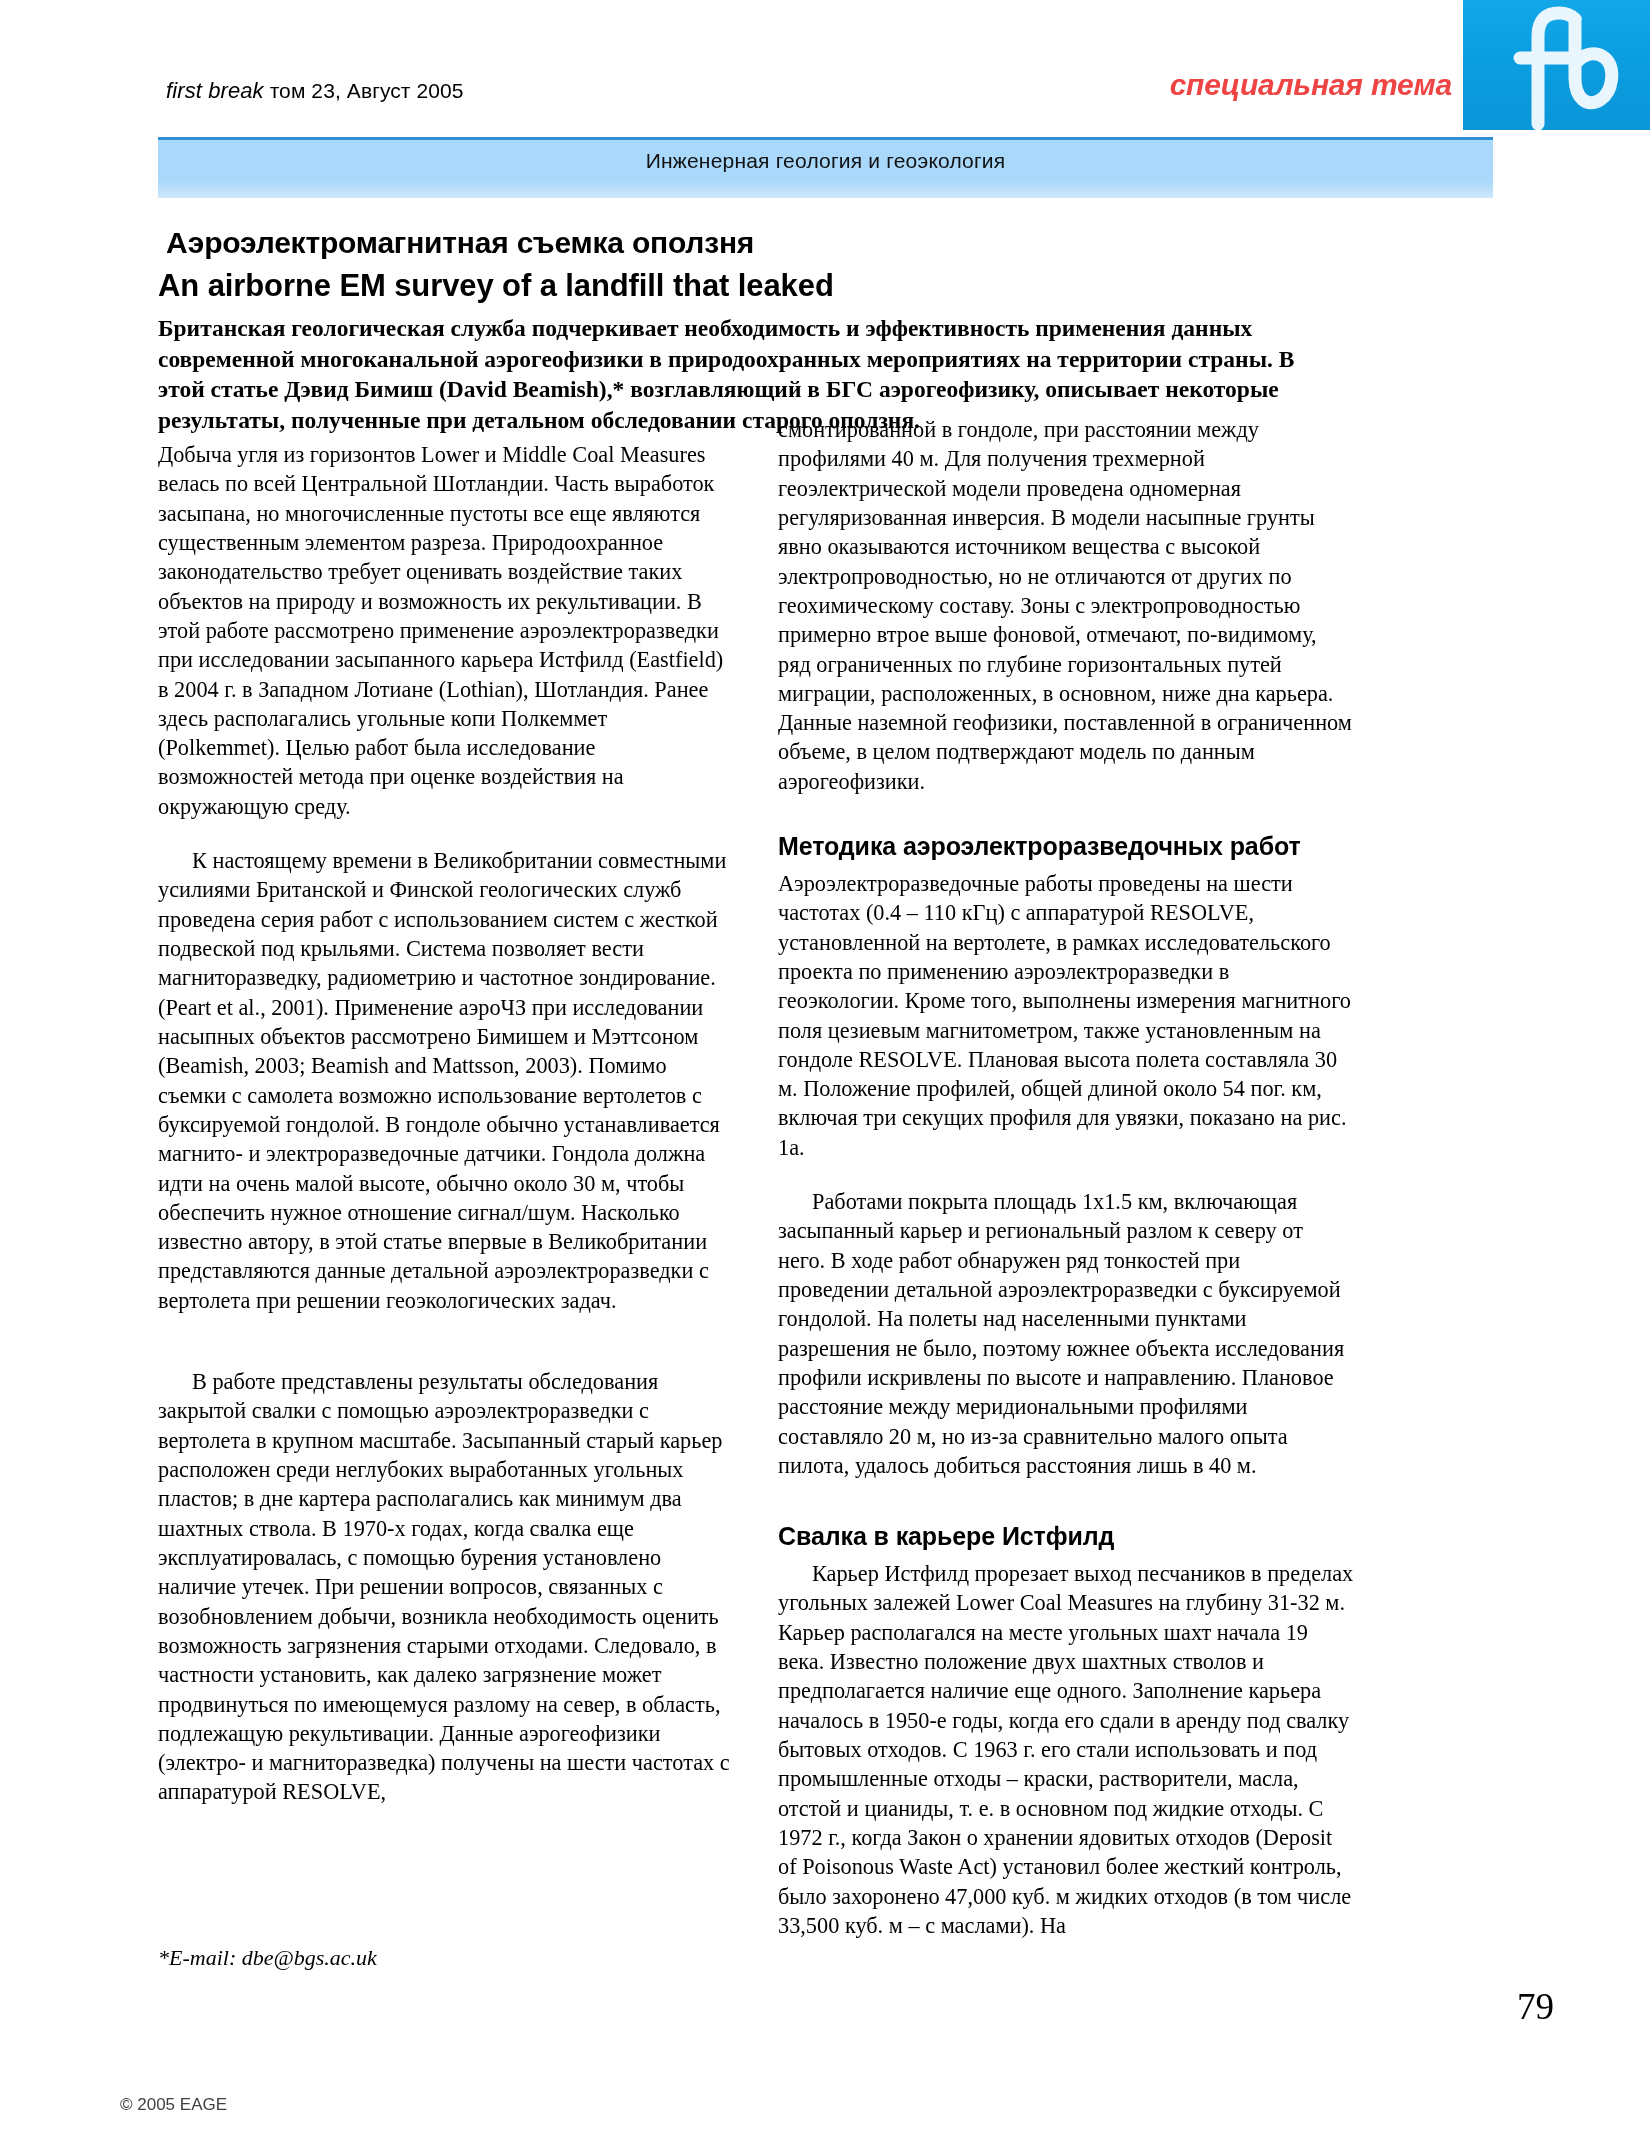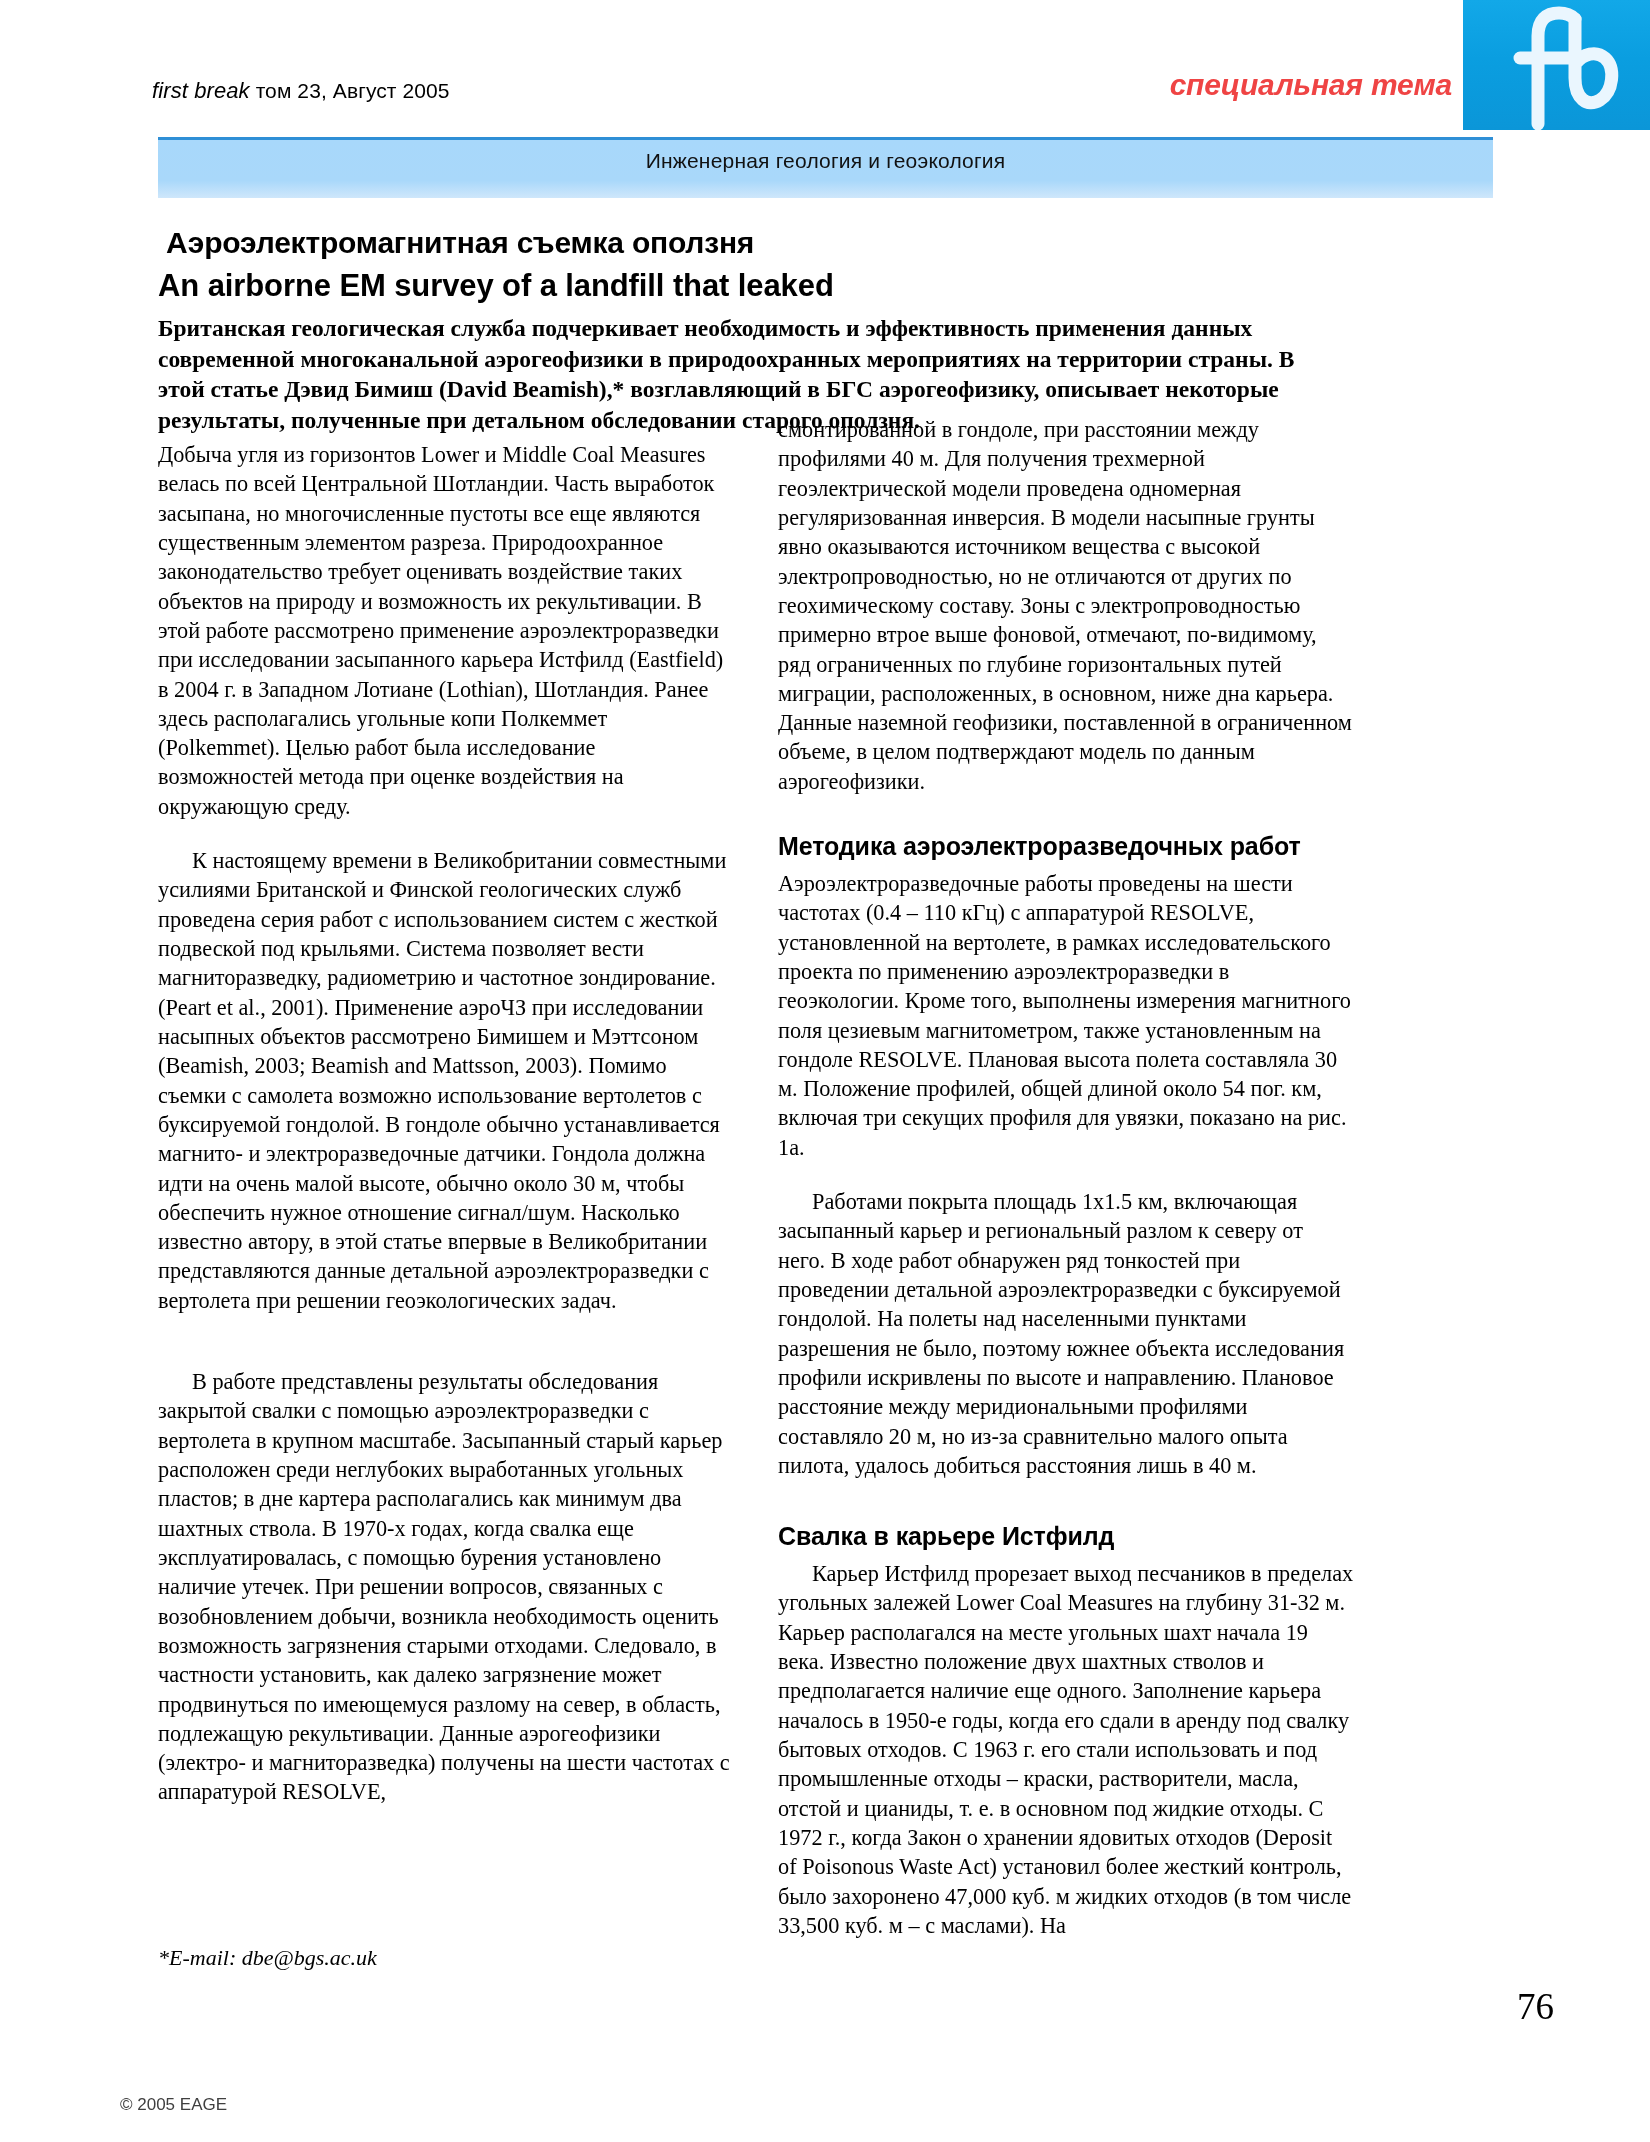--- a/index.html
+++ b/index.html
@@ -18,21 +18,21 @@
 
   
   .masthead {
     position: absolute;
     left: 0; top: 0;
     width: 1650px;
     height: 138px;
   }
   .masthead-line {
     position: absolute;
-    left: 152px;
+    left: 166px;
     top: 78px;
     font-size: 22px;
     white-space: nowrap;
     letter-spacing: .1px;
   }
   .mh-italic {
     font-family: "Liberation Sans", sans-serif;
     font-style: italic;
     font-size: 22px;
   }
@@ -213,14 +213,14 @@
 <div class="col col-right">
   <p>смонтированной в гондоле, при расстоянии  между профилями 40 м. Для получения трехмерной геоэлектрической модели проведена одномерная регуляризованная инверсия. В модели насыпные грунты явно оказываются источником вещества с высокой электропроводностью, но не отличаются от других по геохимическому составу. Зоны с электропроводностью примерно втрое выше фоновой, отмечают, по-видимому, ряд ограниченных по глубине горизонтальных путей миграции, расположенных, в основном, ниже дна карьера. Данные наземной геофизики, поставленной в ограниченном объеме, в целом подтверждают модель по данным аэрогеофизики.</p>
   <h2 class="section">Методика аэроэлектроразведочных работ</h2>
   <p>Аэроэлектроразведочные работы проведены на шести частотах (0.4 – 110 кГц) с аппаратурой RESOLVE, установленной на вертолете, в рамках исследовательского проекта по применению аэроэлектроразведки в геоэкологии. Кроме того, выполнены измерения магнитного поля цезиевым магнитометром, также установленным на гондоле RESOLVE. Плановая высота полета составляла 30 м. Положение профилей, общей длиной около 54 пог. км, включая три секущих профиля для увязки, показано на рис. 1а.</p>
   <p class="indent gap">Работами покрыта площадь 1х1.5 км, включающая засыпанный карьер и региональный разлом к северу от него. В ходе работ обнаружен ряд тонкостей при проведении детальной аэроэлектроразведки с буксируемой гондолой. На полеты над населенными пунктами разрешения не было, поэтому южнее объекта исследования профили искривлены по высоте и направлению. Плановое расстояние между меридиональными профилями составляло 20 м, но из-за сравнительно малого опыта пилота, удалось добиться расстояния лишь в 40 м.</p>
   <h2 class="section tight">Свалка в карьере Истфилд</h2>
   <p class="indent">Карьер Истфилд прорезает выход песчаников в пределах угольных залежей Lower Coal Measures на глубину 31-32 м. Карьер располагался на месте угольных шахт начала 19 века. Известно положение двух шахтных стволов и предполагается наличие еще одного. Заполнение карьера началось в 1950-е годы, когда его сдали в аренду под свалку бытовых отходов. С 1963 г. его стали использовать и под промышленные отходы – краски, растворители, масла, отстой и цианиды, т. е. в основном под жидкие отходы. С 1972 г., когда Закон о хранении ядовитых отходов (Deposit of Poisonous Waste Act) установил более жесткий контроль, было захоронено  47,000 куб. м жидких отходов (в том числе 33,500 куб. м – с маслами). На</p>
 </div>
 
 <div class="footnote">*E-mail: dbe@bgs.ac.uk</div>
-<div class="page-number">76</div>
+<div class="page-number">79</div>
 <div class="copyright">© 2005 EAGE</div>
 
 </body></html>

